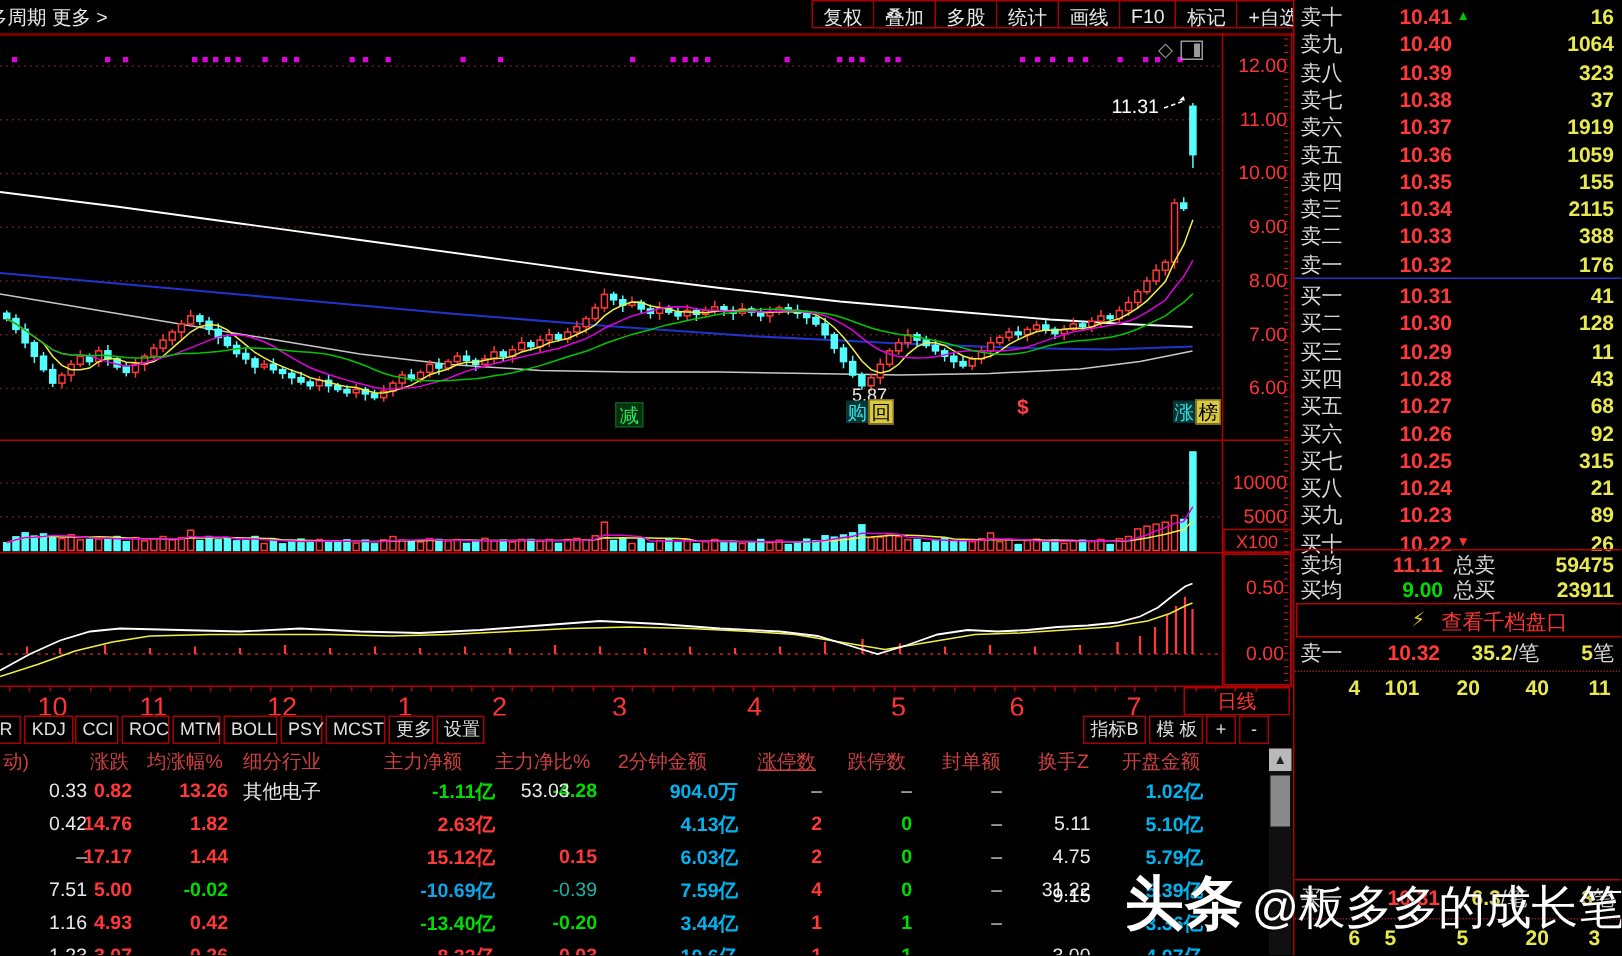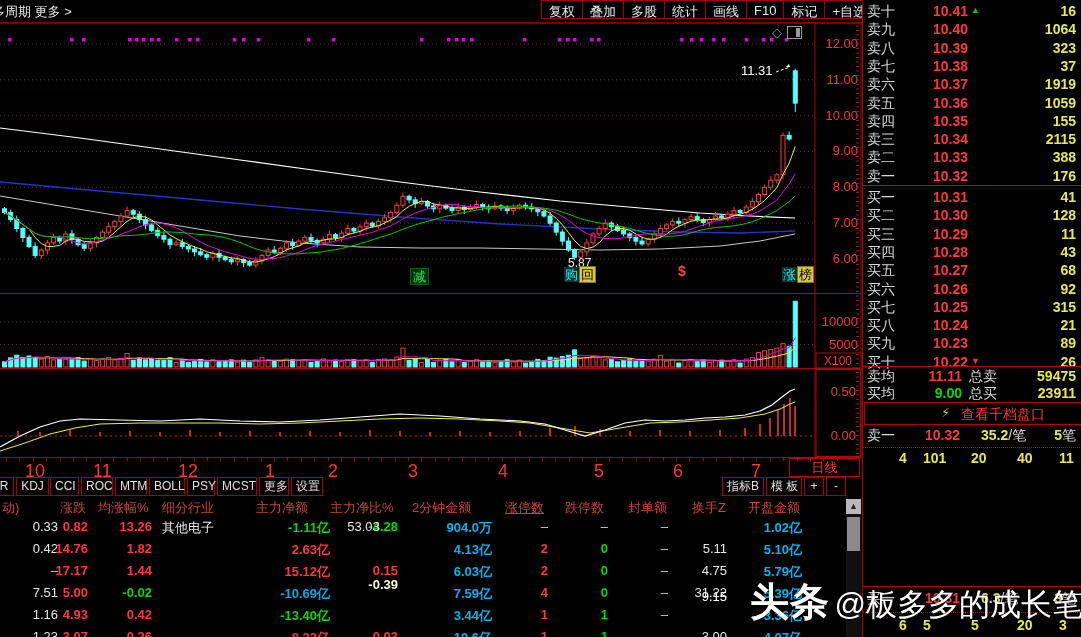--- a/index.html
+++ b/index.html
@@ -839,31 +839,32 @@
       <div class="cell" style="top: 66px; color: rgb(0, 180, 240); left: 0px; width: 492px; text-align: right; font-weight: bold;">6.03亿</div>
       <div class="cell" style="top: 66px; color: rgb(255, 56, 56); left: 0px; width: 548px; text-align: right; font-weight: bold;">2</div>
       <div class="cell" style="top: 66px; color: rgb(0, 220, 0); left: 0px; width: 608px; text-align: right; font-weight: bold;">0</div>
       <div class="cell" style="top: 66px; color: rgb(208, 208, 208); left: 0px; width: 668px; text-align: right;">–</div>
       <div class="cell" style="top: 66px; color: rgb(232, 232, 232); left: 0px; width: 727px; text-align: right;">4.75</div>
       <div class="cell" style="top: 66px; color: rgb(0, 180, 240); left: 0px; width: 802px; text-align: right; font-weight: bold;">5.79亿</div>
       <div class="cell" style="top: 88px; color: rgb(232, 232, 232); left: 0px; width: 58px; text-align: right;">7.51</div>
       <div class="cell" style="top: 88px; color: rgb(255, 56, 56); left: 0px; width: 88px; text-align: right; font-weight: bold;">5.00</div>
       <div class="cell" style="top: 88px; color: rgb(0, 220, 0); left: 0px; width: 152px; text-align: right; font-weight: bold;">-0.02</div>
       <div class="cell" style="top: 88px; color: #0ea5e9; left: 0px; width: 330px; text-align: right; font-weight: bold;">-10.69亿</div>
-      <div class="cell" style="top: 80px; color: #fef9c3; left: 0px; width: 398px; text-align: right; font-weight: bold;">-0.39</div>
+      <div class="cell" style="top: 88px; color: #14b8a6; left: 0px; width: 398px; text-align: right; font-weight: normal;">-0.39</div>
       <div class="cell" style="top: 88px; color: rgb(0, 180, 240); left: 0px; width: 492px; text-align: right; font-weight: bold;">7.59亿</div>
       <div class="cell" style="top: 88px; color: rgb(255, 56, 56); left: 0px; width: 548px; text-align: right; font-weight: bold;">4</div>
       <div class="cell" style="top: 88px; color: rgb(0, 220, 0); left: 0px; width: 608px; text-align: right; font-weight: bold;">0</div>
       <div class="cell" style="top: 88px; color: rgb(208, 208, 208); left: 0px; width: 668px; text-align: right;">–</div>
       <div class="cell" style="top: 88px; color: rgb(232, 232, 232); left: 0px; width: 727px; text-align: right;">31.22</div>
       <div class="cell" style="top: 88px; color: rgb(0, 180, 240); left: 0px; width: 802px; text-align: right; font-weight: bold;">5.39亿</div>
       <div class="cell" style="top: 110px; color: rgb(232, 232, 232); left: 0px; width: 58px; text-align: right;">1.16</div>
       <div class="cell" style="top: 110px; color: rgb(255, 56, 56); left: 0px; width: 88px; text-align: right; font-weight: bold;">4.93</div>
       <div class="cell" style="top: 110px; color: rgb(255, 56, 56); left: 0px; width: 152px; text-align: right; font-weight: bold;">0.42</div>
       <div class="cell" style="top: 110px; color: rgb(0, 220, 0); left: 0px; width: 330px; text-align: right; font-weight: bold;">-13.40亿</div>
+      <div class="cell" style="top: 110px; color: rgb(0, 220, 0); left: 0px; width: 398px; text-align: right; font-weight: bold;">-0.20</div>
       <div class="cell" style="top: 110px; color: rgb(0, 180, 240); left: 0px; width: 492px; text-align: right; font-weight: bold;">3.44亿</div>
       <div class="cell" style="top: 110px; color: rgb(255, 56, 56); left: 0px; width: 548px; text-align: right; font-weight: bold;">1</div>
       <div class="cell" style="top: 110px; color: rgb(0, 220, 0); left: 0px; width: 608px; text-align: right; font-weight: bold;">1</div>
       <div class="cell" style="top: 110px; color: rgb(208, 208, 208); left: 0px; width: 668px; text-align: right;">–</div>
       <div class="cell" style="top: 92px; color: #ffffff; left: 0px; width: 727px; text-align: right;">9.15</div>
       <div class="cell" style="top: 110px; color: rgb(0, 180, 240); left: 0px; width: 802px; text-align: right; font-weight: bold;">3.36亿</div>
       <div class="cell" style="top: 132px; color: rgb(232, 232, 232); left: 0px; width: 58px; text-align: right;">1.23</div>
       <div class="cell" style="top: 132px; color: rgb(255, 56, 56); left: 0px; width: 88px; text-align: right; font-weight: bold;">3.07</div>
       <div class="cell" style="top: 132px; color: rgb(255, 56, 56); left: 0px; width: 152px; text-align: right; font-weight: bold;">0.26</div>
       <div class="cell" style="top: 132px; color: rgb(255, 56, 56); left: 0px; width: 330px; text-align: right; font-weight: bold;">8.33亿</div>

